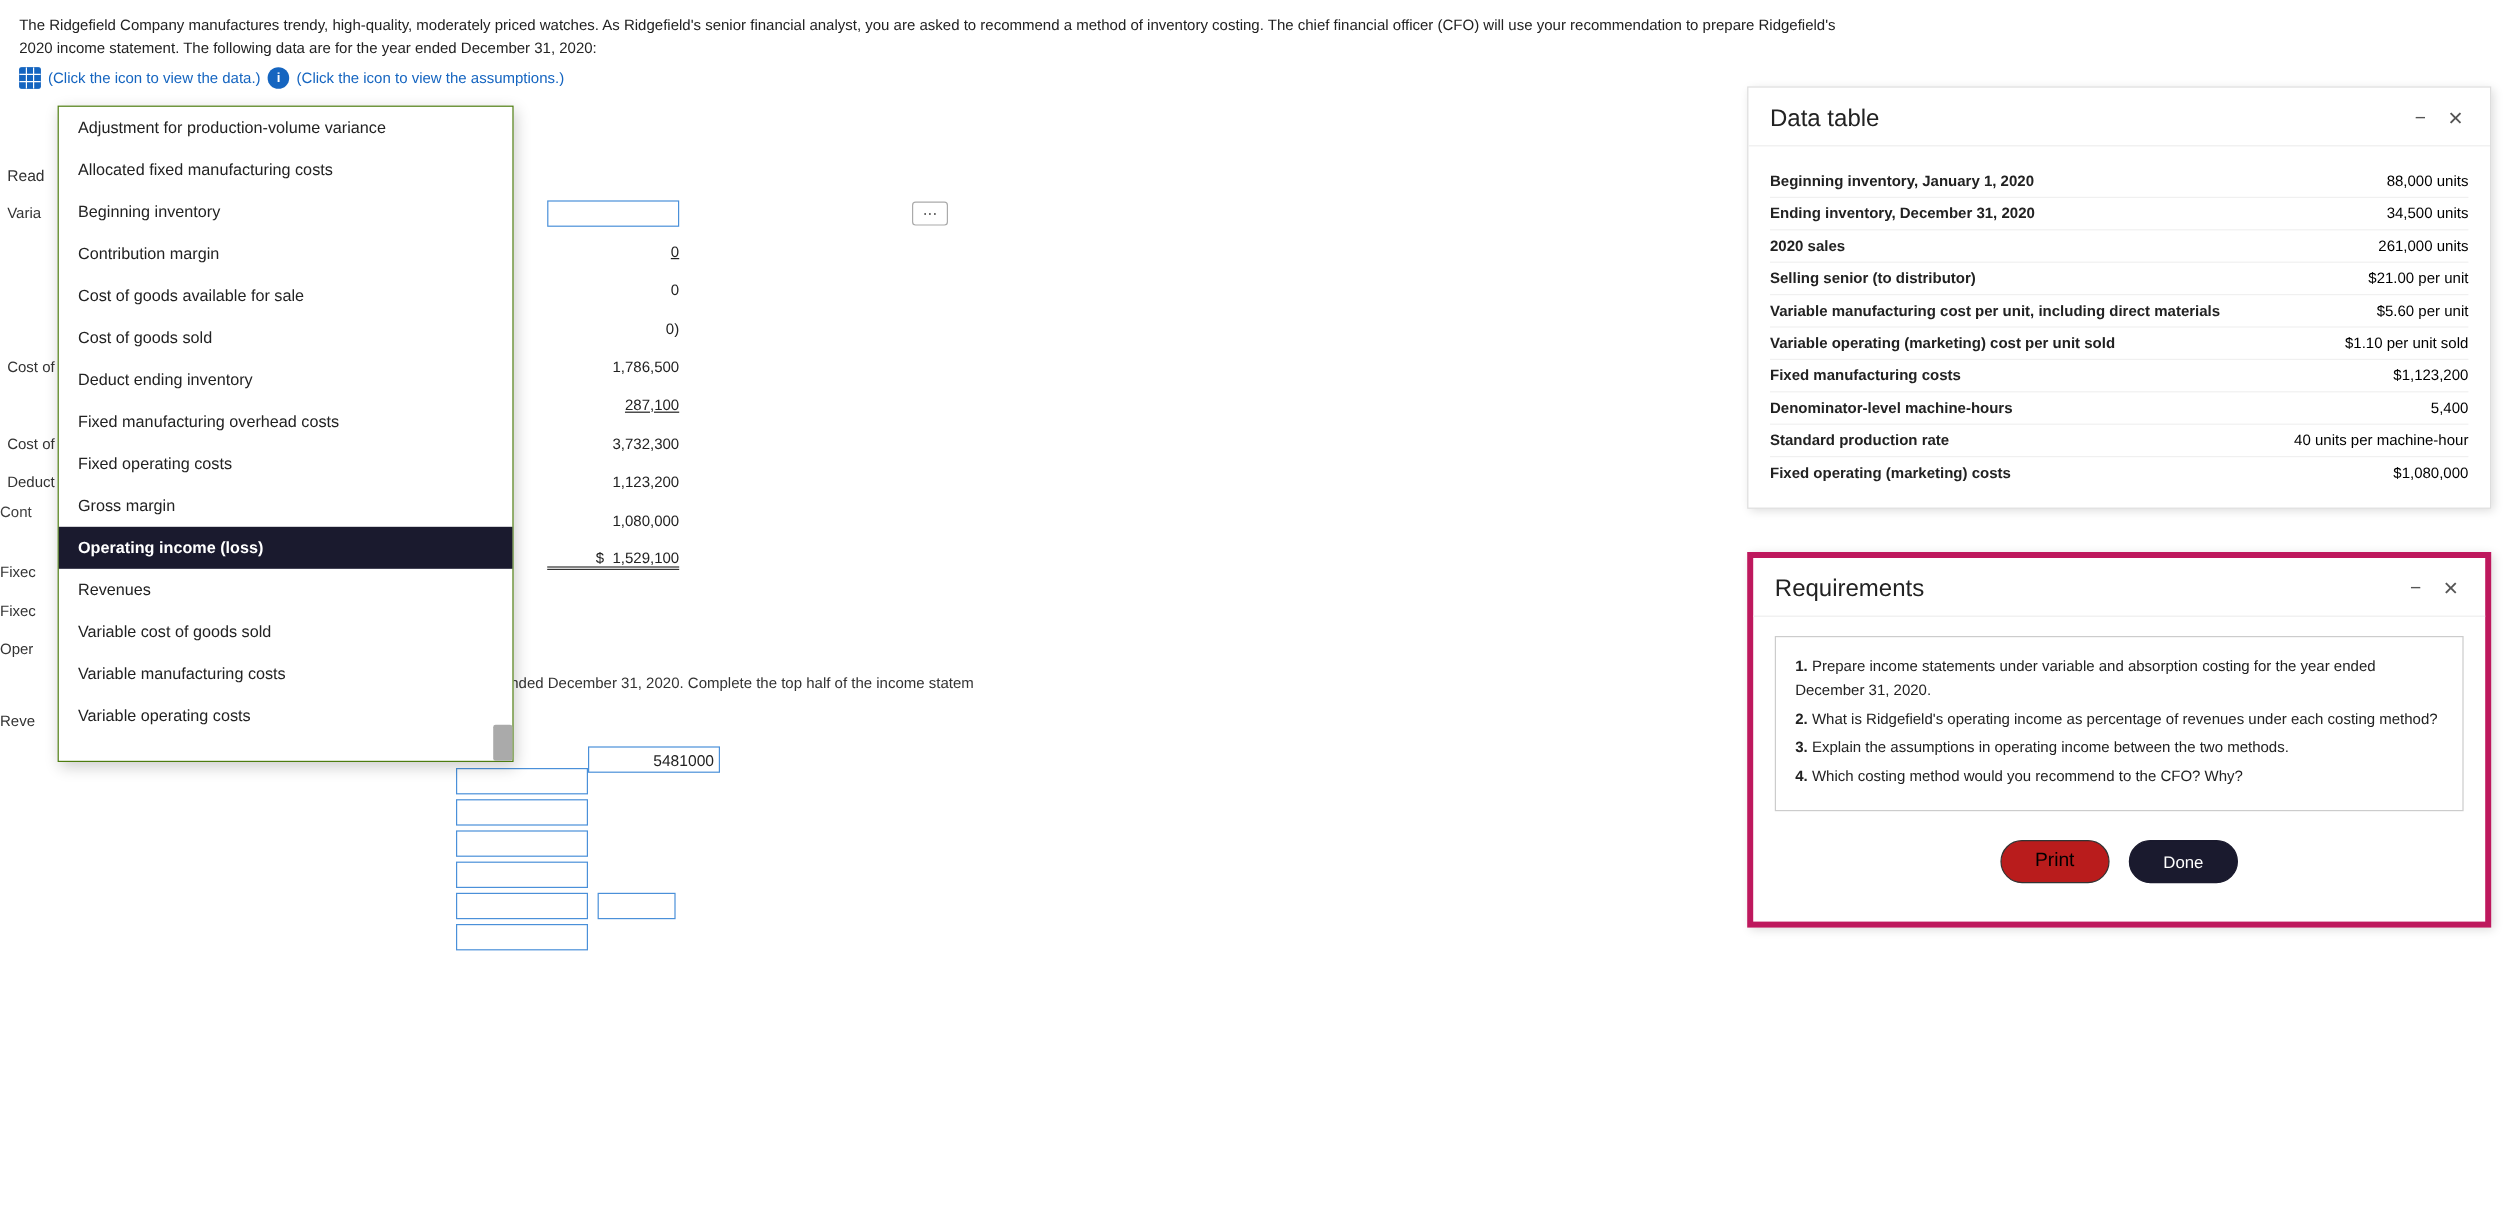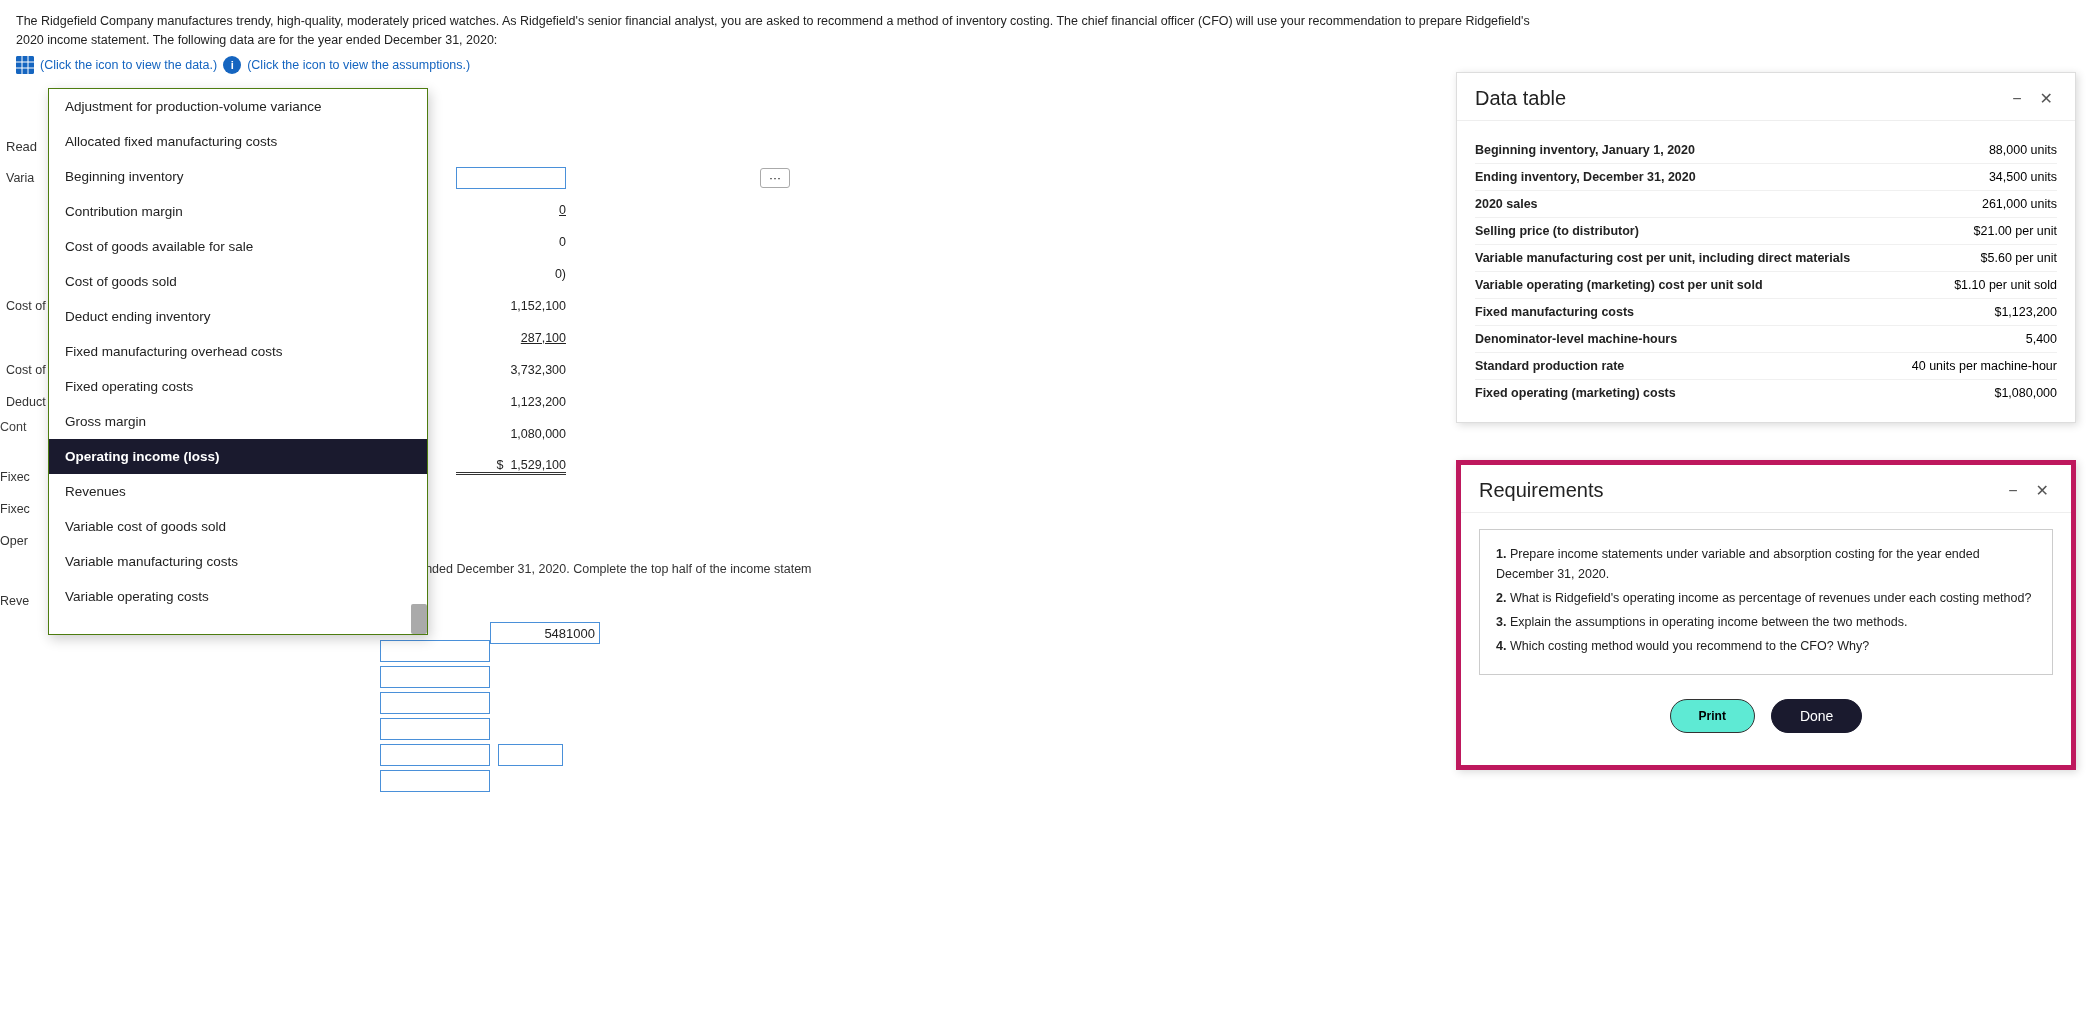--- a/index.html
+++ b/index.html
@@ -215,24 +215,23 @@
       display: flex;
       justify-content: center;
       gap: 16px;
       padding: 8px 0 16px;
     }
 
     .btn-print {
       padding: 8px 28px;
       border: 1.5px solid #333;
       border-radius: 20px;
-      background: #5eead4;
-      font-size: 12px;
+      background: #b91c1c;
+      font-size: 16px;
       cursor: pointer;
-      font-weight: bold;
     }
 
     .btn-done {
       padding: 8px 28px;
       border: 1.5px solid #1a1a2e;
       border-radius: 20px;
       background: #1a1a2e;
       color: #fff;
       font-size: 14px;
       cursor: pointer;
@@ -349,21 +348,21 @@
     <div class="bg-row">
       <span class="bg-row-label"></span>
       <span class="bg-row-val">0</span>
     </div>
     <div class="bg-row">
       <span class="bg-row-label"></span>
       <span class="bg-row-val">0)</span>
     </div>
     <div class="bg-row">
       <span class="bg-row-label">Cost of goods available for sale</span>
-      <span class="bg-row-val">1,152,100</span>
+      <span class="bg-row-val">1,786,500</span>
     </div>
     <div class="bg-row">
       <span class="bg-row-label"></span>
       <span class="bg-row-val ul">287,100</span>
     </div>
     <div class="bg-row">
       <span class="bg-row-label">Cost of goods sold</span>
       <span class="bg-row-val">3,732,300</span>
     </div>
     <div class="bg-row">
@@ -453,21 +452,21 @@
     </div>
     <div class="data-row">
       <span class="data-label">Ending inventory, December 31, 2020</span>
       <span class="data-value">34,500 units</span>
     </div>
     <div class="data-row">
       <span class="data-label">2020 sales</span>
       <span class="data-value">261,000 units</span>
     </div>
     <div class="data-row">
-      <span class="data-label">Selling price (to distributor)</span>
+      <span class="data-label">Selling senior (to distributor)</span>
       <span class="data-value">$21.00 per unit</span>
     </div>
     <div class="data-row">
       <span class="data-label">Variable manufacturing cost per unit, including direct materials</span>
       <span class="data-value">$5.60 per unit</span>
     </div>
     <div class="data-row">
       <span class="data-label">Variable operating (marketing) cost per unit sold</span>
       <span class="data-value">$1.10 per unit sold</span>
     </div>

